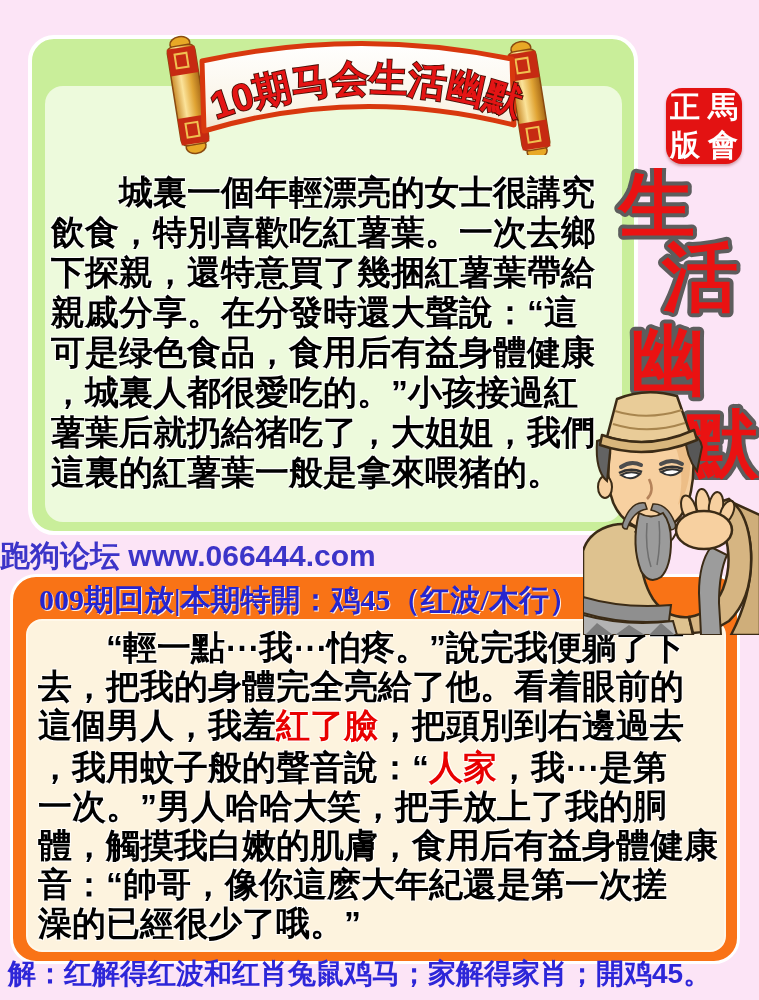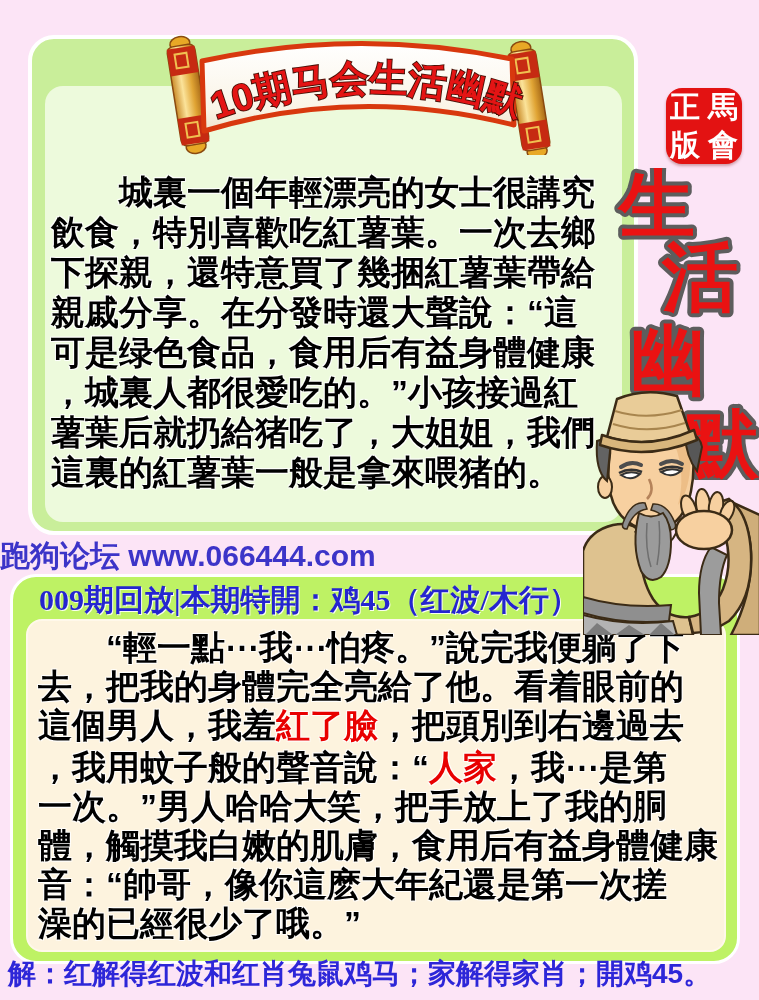--- a/index.html
+++ b/index.html
@@ -47,21 +47,21 @@
   
   .man-svg{position:absolute;left:583px;top:383px;width:177px;height:252px;z-index:6;}
   
   .forum-link{
     position:absolute;left:0;top:536px;width:662px;text-align:left;
     font-size:30px;font-weight:700;color:#3c34c8;z-index:1;cursor:pointer;
   }
   
   .replay-card{
     position:absolute;left:10px;top:574px;width:730px;height:390px;
-    background:#bef264;border:3px solid #ffffff;border-radius:26px;
+    background:#f97316;border:3px solid #ffffff;border-radius:26px;
     box-sizing:border-box;z-index:1;
   }
   .replay-header{
     position:absolute;left:26px;top:4px;
     font-size:30px;line-height:38px;font-weight:700;color:#2525cf;
     font-family:"Liberation Serif", serif;
     text-shadow:1px 1px 0 rgba(255,255,255,.9);
   }
   .replay-inner{
     position:absolute;left:13px;top:42px;width:700px;height:333px;

